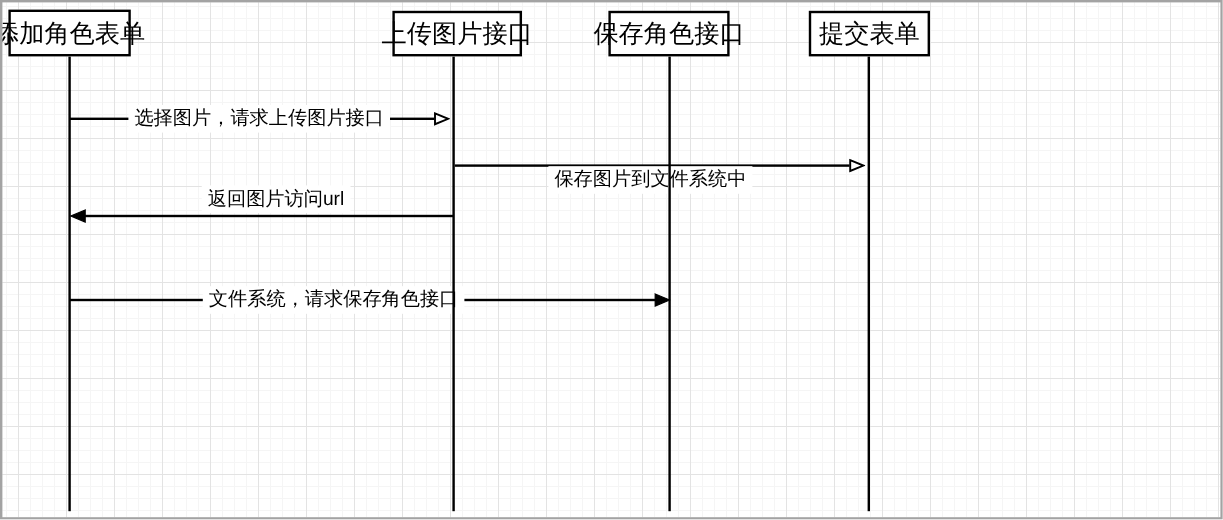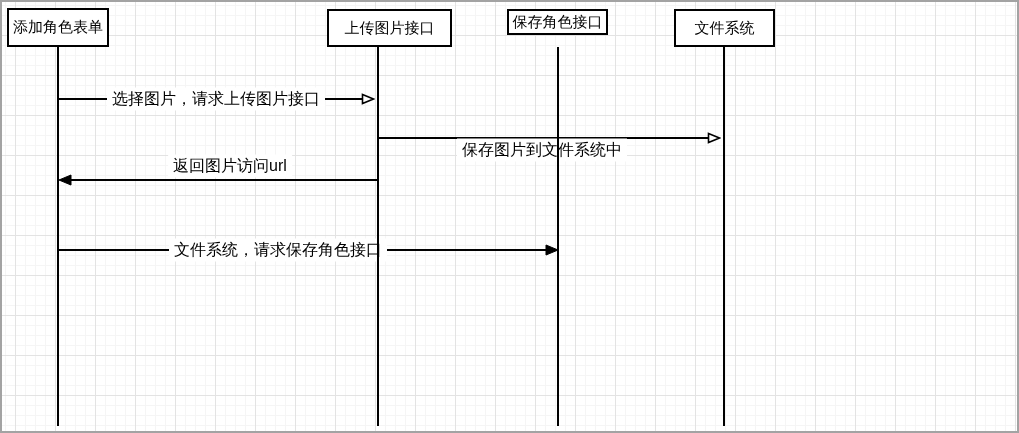--- a/index.html
+++ b/index.html
@@ -22,21 +22,21 @@
     overflow: hidden;
   }
   .actor {
     position: absolute;
     box-sizing: border-box;
     border: 2px solid #000000;
     background: #ffffff;
     display: flex;
     align-items: center;
     justify-content: center;
-    font-size: 15px;
+    font-size: 21px;
     white-space: nowrap;
     z-index: 4;
   }
   .lifeline {
     position: absolute;
     width: 2px;
     background: #000000;
     z-index: 3;
   }
   .msg-line {
@@ -89,23 +89,23 @@
   <span class="msg-label" style="left:276px; top:248px;">文件系统，请求保存角色接口</span>
 
   <div class="lifeline" style="left:55px; top:45px; height:379px;"></div>
   <div class="lifeline" style="left:375px; top:45px; height:379px;"></div>
   <div class="lifeline" style="left:555px; top:45px; height:379px;"></div>
   <div class="lifeline" style="left:721px; top:45px; height:379px;"></div>
 
   <div class="actor" style="left:5px; top:6px; width:102px; height:39px;">
     <span>添加角色表单</span>
   </div>
-  <div class="actor" style="left:325px; top:7px; width:125px; height:38px;">
+  <div class="actor" style="left:325px; top:7px; width:108px; height:38px;">
     <span>上传图片接口</span>
   </div>
-  <div class="actor" style="left:505px; top:7px; width:101px; height:26px;">
+  <div class="actor" style="left:505px; top:7px; width:101px; height:38px;">
     <span>保存角色接口</span>
   </div>
   <div class="actor" style="left:672px; top:7px; width:101px; height:38px;">
-    <span>文件系统</span>
+    <span>提交表单</span>
   </div>
 
 </div>
 
 </body></html>

